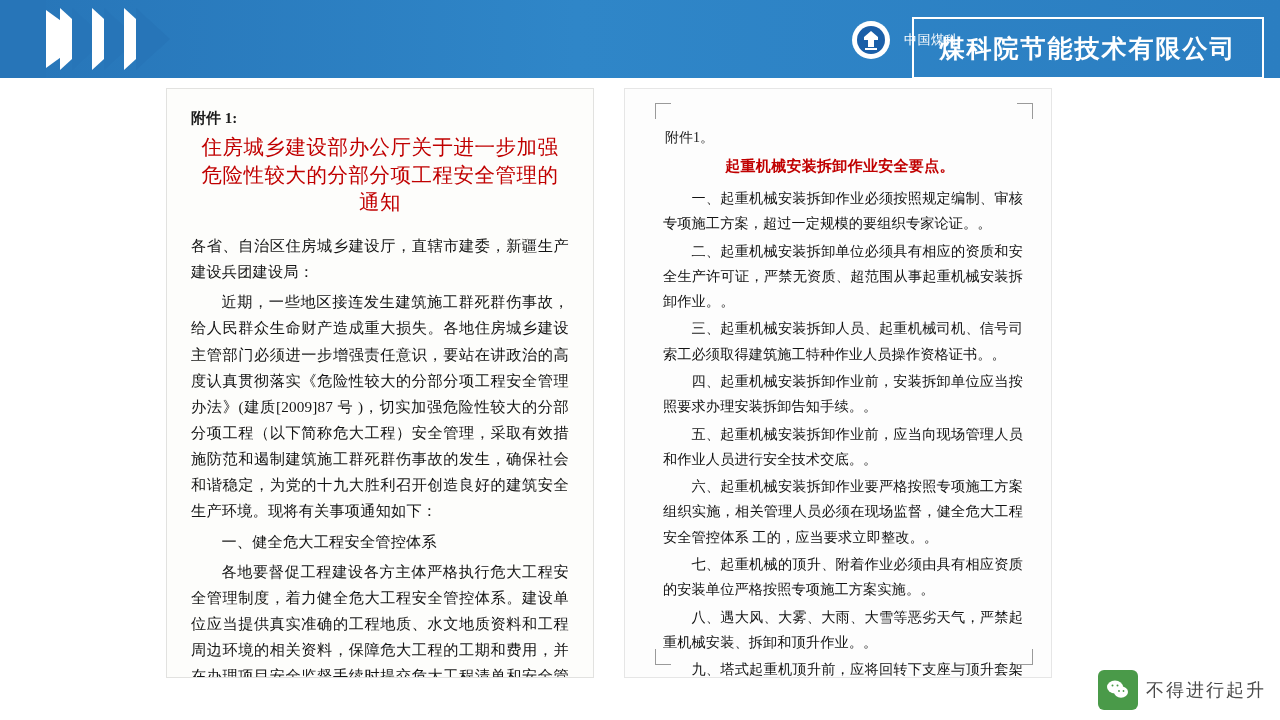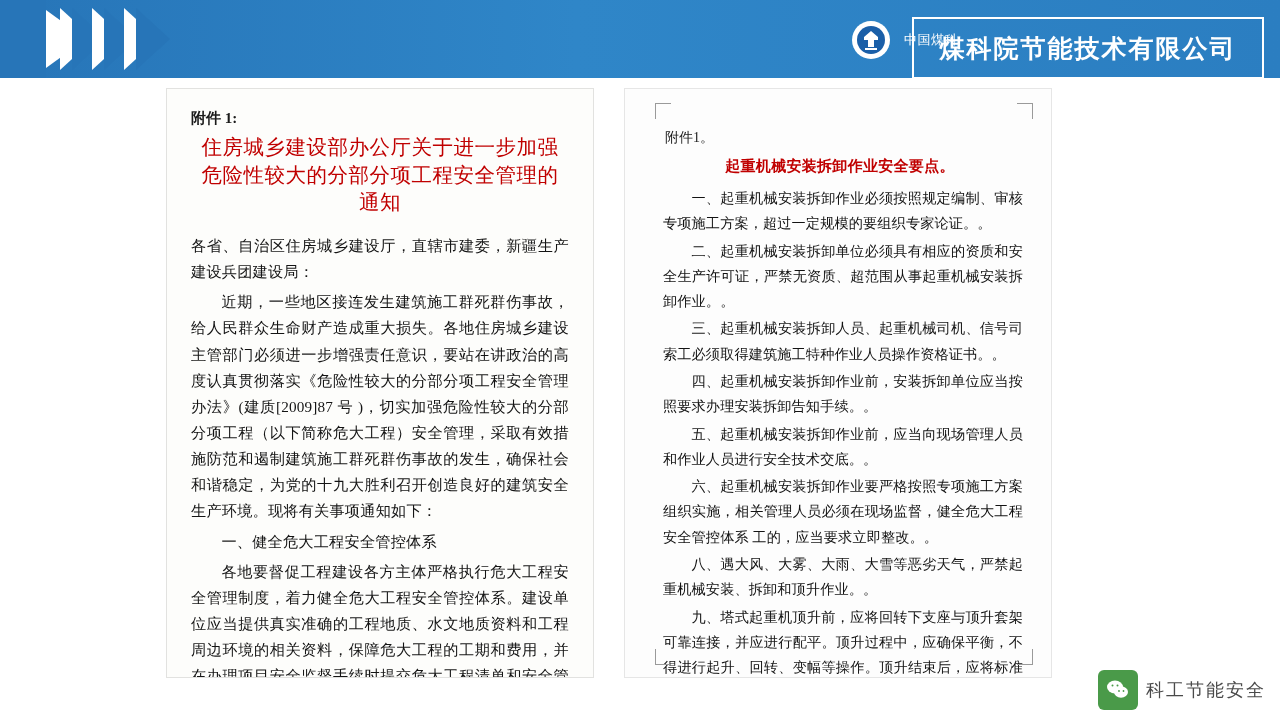--- a/index.html
+++ b/index.html
@@ -279,33 +279,34 @@
 
       <div class="r-attach">附件1。</div>
       <div class="r-title">起重机械安装拆卸作业安全要点。</div>
 
       <p class="indent">一、起重机械安装拆卸作业必须按照规定编制、审核专项施工方案，超过一定规模的要组织专家论证。。</p>
       <p class="indent">二、起重机械安装拆卸单位必须具有相应的资质和安全生产许可证，严禁无资质、超范围从事起重机械安装拆卸作业。。</p>
       <p class="indent">三、起重机械安装拆卸人员、起重机械司机、信号司索工必须取得建筑施工特种作业人员操作资格证书。。</p>
       <p class="indent">四、起重机械安装拆卸作业前，安装拆卸单位应当按照要求办理安装拆卸告知手续。。</p>
       <p class="indent">五、起重机械安装拆卸作业前，应当向现场管理人员和作业人员进行安全技术交底。。</p>
       <p class="indent">六、起重机械安装拆卸作业要严格按照专项施工方案组织实施，相关管理人员必须在现场监督，健全危大工程安全管控体系 工的，应当要求立即整改。。</p>
+      <p class="indent">七、起重机械的顶升、附着作业必须由具有相应资质的安装单位严格按照专项施工方案实施。。</p>
       <p class="indent">八、遇大风、大雾、大雨、大雪等恶劣天气，严禁起重机械安装、拆卸和顶升作业。。</p>
       <p class="indent">九、塔式起重机顶升前，应将回转下支座与顶升套架可靠连接，并应进行配平。顶升过程中，应确保平衡，不得进行起升、回转、变幅等操作。顶升结束后，应将标准节与回转下支座可靠连接。</p>
 
     </div>
 
     <div class="footer-wm">
       <div class="wm-logo">
         <svg width="26" height="26" viewBox="0 0 26 26" aria-hidden="true">
           <ellipse cx="10" cy="10" rx="8" ry="6.5" fill="#ffffff"></ellipse>
           <ellipse cx="16" cy="15" rx="7" ry="5.8" fill="#ffffff"></ellipse>
           <circle cx="7.5" cy="8.5" r="1" fill="#4a9a49"></circle>
           <circle cx="12.5" cy="8.5" r="1" fill="#4a9a49"></circle>
           <circle cx="14" cy="14" r="0.9" fill="#4a9a49"></circle>
           <circle cx="18.5" cy="14" r="0.9" fill="#4a9a49"></circle>
         </svg>
       </div>
-      <div class="wm-text">科工节能安全</div>
+      <div class="wm-text">不得进行起升</div>
     </div>
 
   </div>
 </div>
 
 </body></html>

